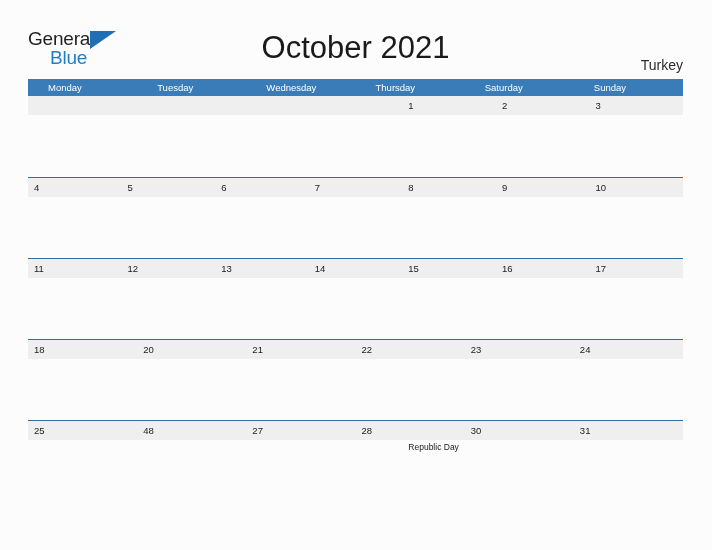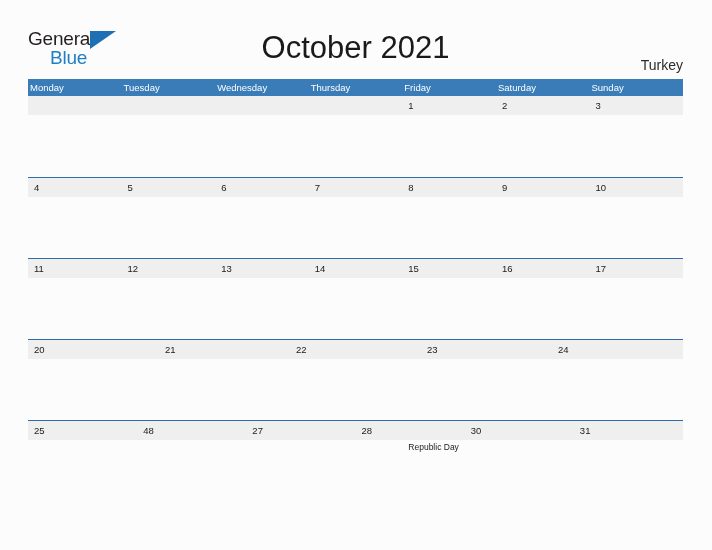--- a/index.html
+++ b/index.html
@@ -99,21 +99,21 @@
     display: flex;
     width: 655px;
     height: 17px;
     background: #3a7cb8;
   }
   .weekday-cell {
     flex: 1 1 0;
     color: #ffffff;
     font-size: 9.5px;
     line-height: 17px;
-    padding-left: 2px;
+    padding-left: 20px;
     box-sizing: border-box;
     white-space: nowrap;
     overflow: hidden;
   }
 
   .week-row {
     width: 655px;
     height: 81px;
     position: relative;
   }
@@ -180,21 +180,20 @@
 
     <span class="locale">Turkey</span>
   </div>
 
   <div class="calendar">
     <div class="weekday-row">
       <div class="weekday-cell">Monday</div>
       <div class="weekday-cell">Tuesday</div>
       <div class="weekday-cell">Wednesday</div>
       <div class="weekday-cell">Thursday</div>
-      <div class="weekday-cell">Friday</div>
       <div class="weekday-cell">Saturday</div>
       <div class="weekday-cell">Sunday</div>
     </div>
 
     <div class="week-row first">
 
       <div class="date-band">
         <div class="day-cell">
             <span class="day-number"></span>
           </div>
@@ -339,20 +338,23 @@
         <div class="event-cell">
             <span class="event-label"></span>
           </div>
       </div>
     </div>
 
     <div class="week-row">
       <div class="rule"></div>
       <div class="date-band">
         <div class="day-cell">
+            <span class="day-number">18</span>
+          </div>
+        <div class="day-cell">
             <span class="day-number">20</span>
           </div>
         <div class="day-cell">
             <span class="day-number">21</span>
           </div>
         <div class="day-cell">
             <span class="day-number">22</span>
           </div>
         <div class="day-cell">
             <span class="day-number">23</span>

